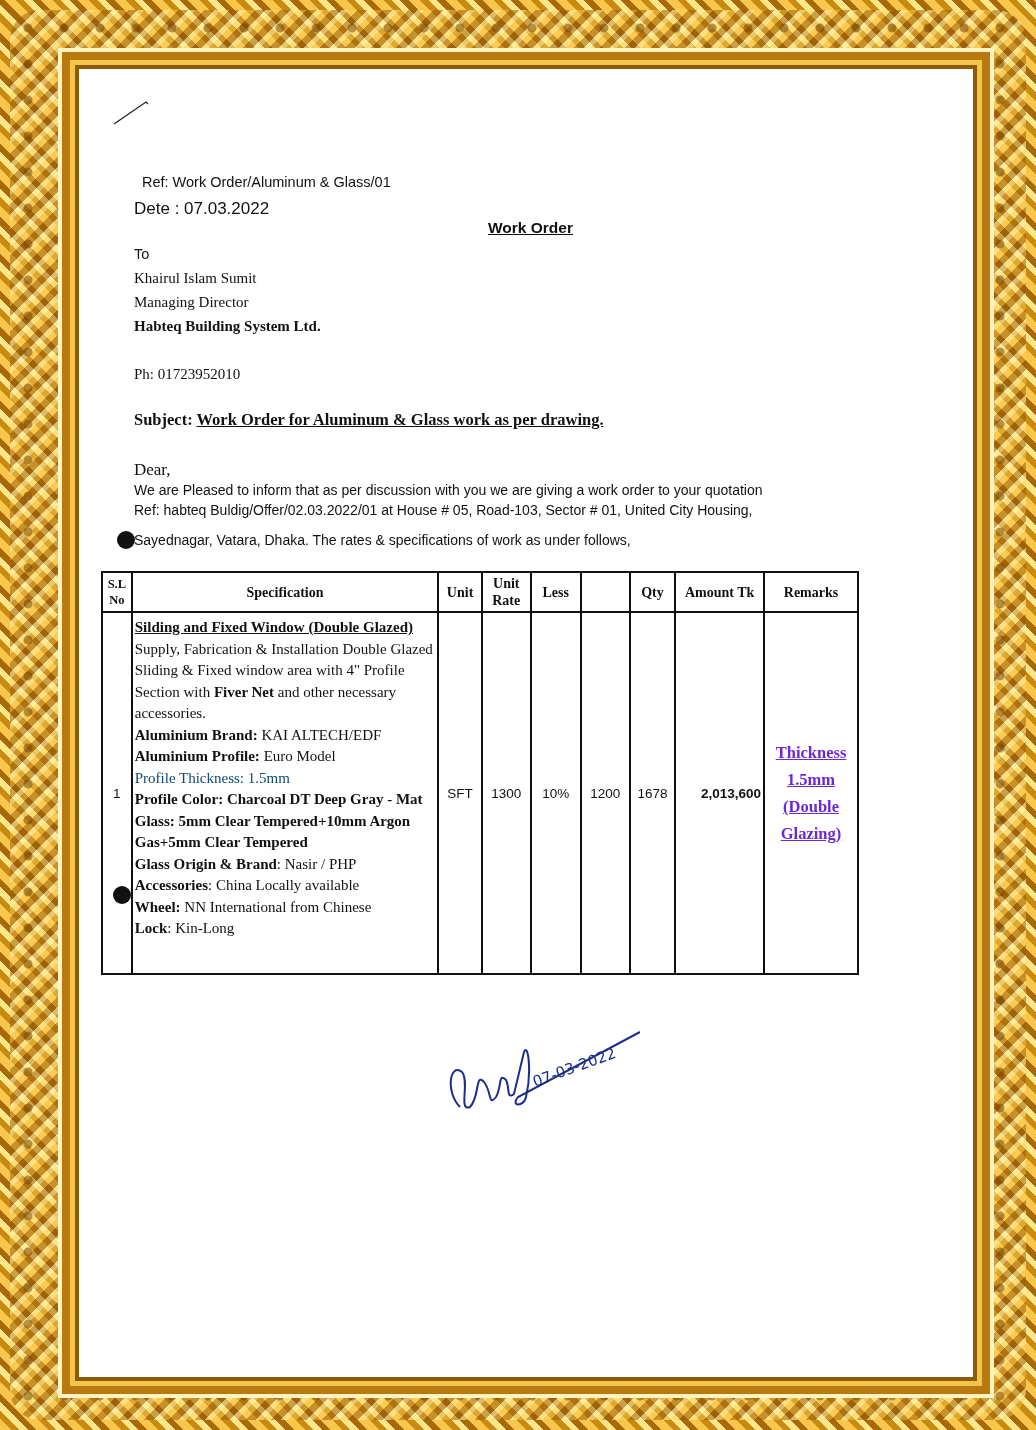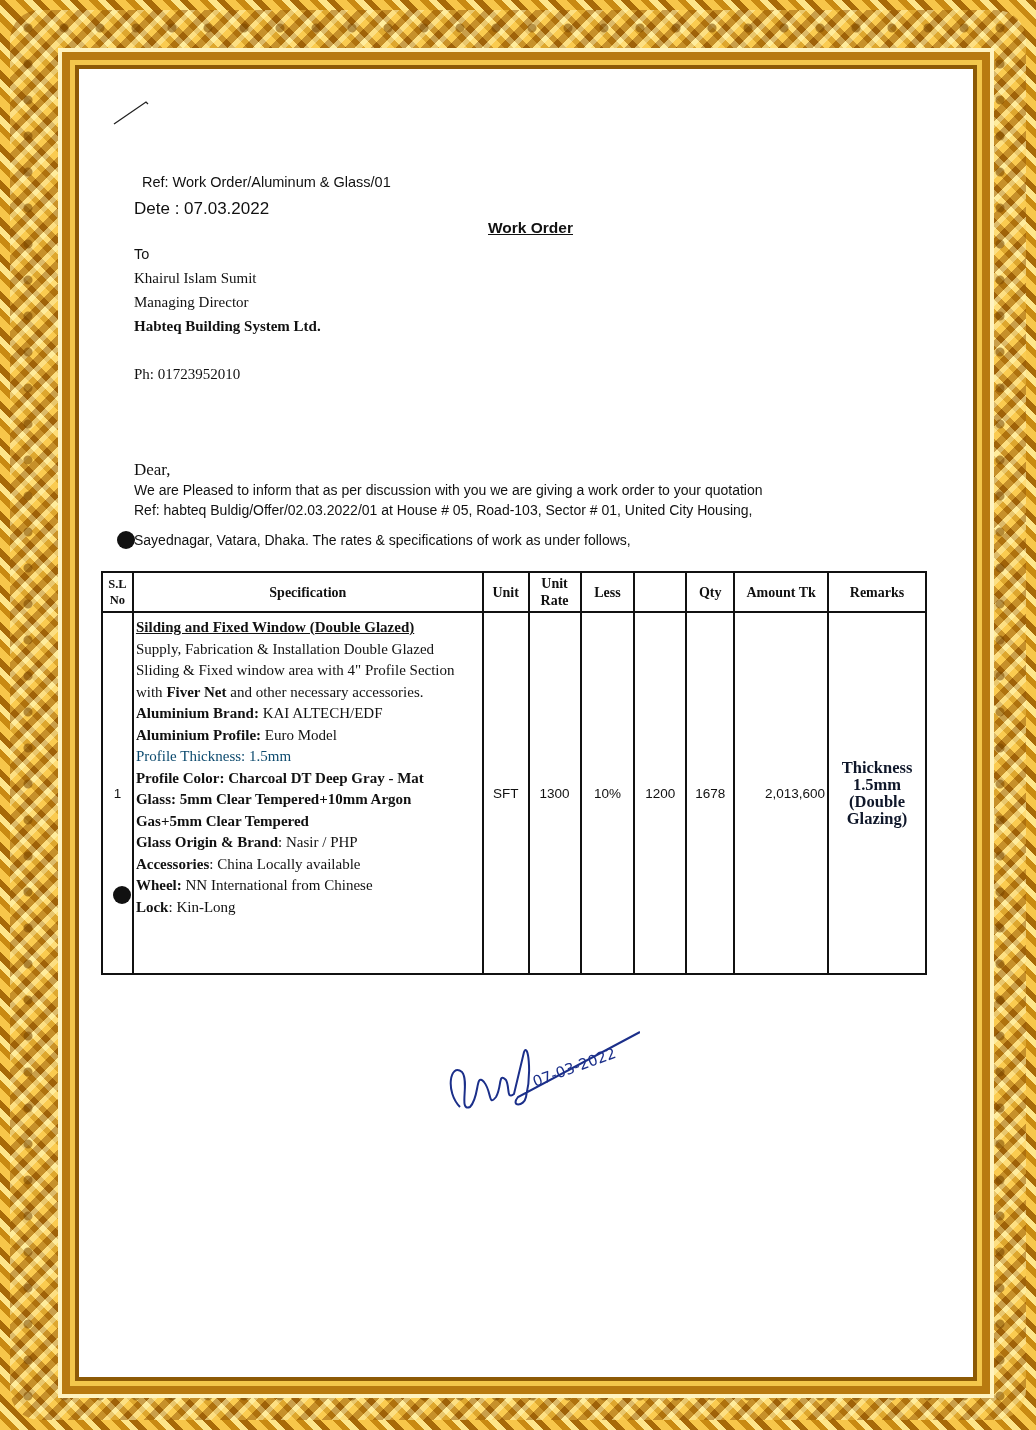--- a/index.html
+++ b/index.html
@@ -33,32 +33,32 @@
   .title { left: 488px; top: 219px; font-size: 15.5px; font-weight: bold; text-decoration: underline; }
   .to { left: 134px; top: 246px; font-size: 14.5px; }
   .addr { left: 134px; font-size: 15px; font-family: "Liberation Serif", serif; }
   .subject { left: 134px; top: 410px; font-size: 16.5px; font-weight: bold; font-family: "Liberation Serif", serif; }
   .subject span.u { text-decoration: underline; }
   .dear { left: 134px; top: 460px; font-size: 17px; font-family: "Liberation Serif", serif; }
   .body-line { left: 134px; font-size: 14px; }
   .dot-mark { position: absolute; width: 18px; height: 18px; border-radius: 50%; background: #111; }
   .slash-mark { position: absolute; left: 112px; top: 98px; width: 40px; height: 30px; }
   table.wo {
-    position: absolute; left: 101px; top: 571px; width: 826px; border-collapse: collapse;
+    position: absolute; left: 101px; top: 571px; width: 758px; border-collapse: collapse;
     font-family: "Liberation Serif", serif;
   }
   table.wo th, table.wo td { border: 2px solid #111; padding: 0 2px; }
   table.wo th { height: 38px; font-size: 14px; font-weight: bold; text-align: center; line-height: 17px; }
   table.wo td { font-size: 13.5px; text-align: center; vertical-align: middle; }
   td.spec { text-align: left !important; vertical-align: top !important; padding: 4px 2px 28px 2px !important; font-size: 15px !important; line-height: 21.5px; }
   .spec .heading { font-weight: bold; text-decoration: underline; }
   .spec b { font-weight: bold; }
   .spec .blue { color: #0c4a6e; }
   .num { font-family: "Liberation Sans", sans-serif; font-size: 13.5px; }
-  td.remarks { color: #0f172a; font-weight: bold; font-size: 16.5px !important; line-height: 17px; }
+  td.remarks { color: #6d28d9; font-weight: bold; font-size: 16.5px !important; line-height: 27px; text-decoration: underline; }
   .signature { position: absolute; left: 440px; top: 1012px; width: 200px; height: 110px; }
 </style>
 </head>
 <body>
 
 <div class="frame-outer">
   <div class="frame-braid"></div>
 </div>
 <div class="frame-inner-bevel"></div>
 <div class="paper"></div>
@@ -71,20 +71,24 @@
   <div class="abs calibri ref">Ref: Work Order/Aluminum &amp; Glass/01</div>
   <div class="abs calibri date">Dete : 07.03.2022</div>
   <div class="abs calibri title">Work Order</div>
 
   <div class="abs calibri to">To</div>
   <div class="abs addr" style="top:270px;">Khairul Islam Sumit</div>
   <div class="abs addr" style="top:294px;">Managing Director</div>
   <div class="abs addr" style="top:318px; font-weight:bold;">Habteq Building System Ltd.</div>
   <div class="abs addr" style="top:366px;">Ph: 01723952010</div>
 
+  <div class="abs subject">
+    <span>Subject:</span>
+    <span class="u">Work Order for Aluminum &amp; Glass work as per drawing.</span>
+  </div>
 
   <div class="abs dear">Dear,</div>
   <div class="abs calibri body-line" style="top:482px;">We are Pleased to inform that as per discussion with you we are giving a work order to your quotation</div>
   <div class="abs calibri body-line" style="top:502px;">Ref: habteq Buldig/Offer/02.03.2022/01 at House # 05, Road-103, Sector # 01, United City Housing,</div>
   <div class="abs calibri body-line" style="top:532px;">Sayednagar, Vatara, Dhaka. The rates &amp; specifications of work as under follows,</div>
   <div class="dot-mark" style="left:117px; top:531px;"></div>
 
   <table class="wo">
     <colgroup>
       <col style="width:31px">
@@ -130,21 +134,21 @@
           <div><b>Glass Origin &amp; Brand</b><span>: Nasir / PHP</span></div>
           <div><b>Accessories</b><span>: China Locally available</span></div>
           <div><b>Wheel:</b><span> NN International from Chinese</span></div>
           <div><b>Lock</b><span>: Kin-Long</span></div>
         </td>
         <td class="num">SFT</td>
         <td class="num">1300</td>
         <td class="num">10%</td>
         <td class="num">1200</td>
         <td class="num">1678</td>
-        <td class="num" style="text-align:right;">2,013,600</td>
+        <td class="num" style="text-align:right;font-weight:bold;">2,013,600</td>
         <td class="remarks">Thickness 1.5mm (Double Glazing)</td>
       </tr>
     </tbody>
   </table>
   <div class="dot-mark" style="left:113px; top:886px;"></div>
 
   <svg class="signature" viewBox="0 0 200 110">
     <path d="M20 95 C5 80 10 50 22 60 C30 70 18 100 30 95 C40 85 35 60 44 70 C52 80 48 95 56 85 C62 75 58 60 66 68 C70 75 66 88 74 82 L84 40 C88 30 92 60 86 85 C84 95 70 95 78 85 L200 20" stroke="#1b2f8a" stroke-width="2" fill="none"></path>
     <text x="95" y="75" font-family="DejaVu Sans, sans-serif" font-size="15" fill="#1b2f8a" transform="rotate(-20 95 75)">07-03-2022</text>
   </svg>

